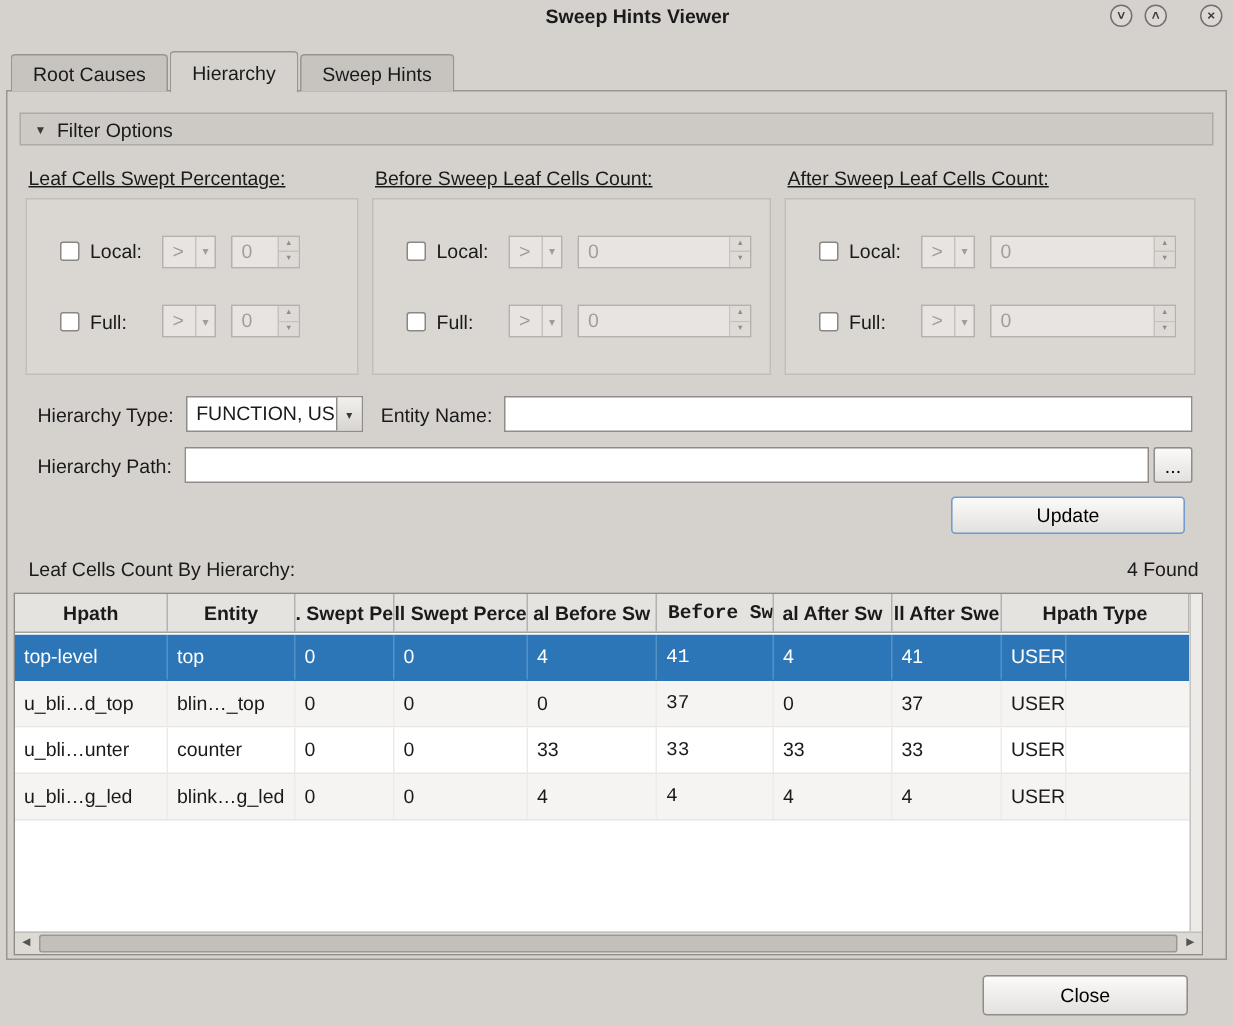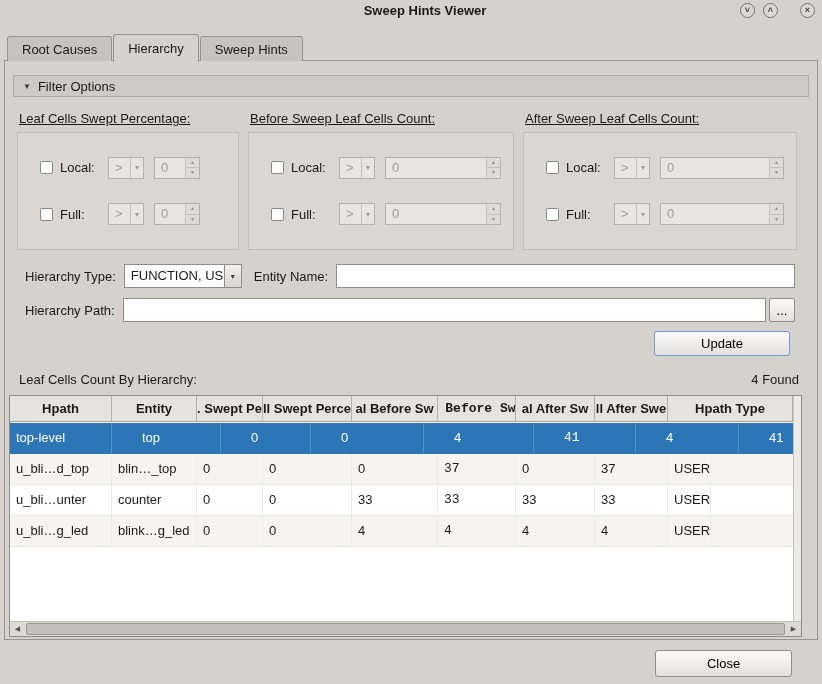--- a/index.html
+++ b/index.html
@@ -66,41 +66,41 @@
                    display:flex; align-items:stretch; flex:none; }
   .combo-enabled .combo-text { flex:1; padding-left:6px; line-height:22px; white-space:nowrap; overflow:hidden; }
   .combo-enabled .combo-btn { width:17px; border-left:1px solid #8f8c89;
                               background:linear-gradient(#f2f0ee,#d8d5d1);
                               display:flex; align-items:center; justify-content:center;
                               font-size:8px; color:#3c3a38; }
   .text-input { flex:1; height:24px; border:1px solid #8f8c89; background:#fff;
                 padding:0 5px; font:inherit; min-width:0; }
   .browse-btn { width:26px; height:24px; margin-left:3px; border:1px solid #8f8c89; border-radius:2px;
                 background:linear-gradient(#fbfaf9,#e3e1de); font:inherit; flex:none; }
-  .update-btn { position:absolute; top:270px; right:27px; width:136px; height:25px;
+  .update-btn { position:absolute; top:270px; right:27px; width:156px; height:25px;
                 border:1px solid #6f9bd1; border-radius:3px;
                 background:linear-gradient(#fafafa,#e3e1de); font:inherit; }
   
   .results-row { position:absolute; top:311px; left:14px; right:18px;
                  display:flex; justify-content:space-between; }
   
   .table-wrap { position:absolute; top:334px; left:4px; width:793px; height:242px;
                 border:1px solid #8e8b88; background:#fff; }
   .thead { display:flex; height:26px; background:#e5e3e0; border-bottom:1px solid #a5a29e;
            font-weight:bold; margin-right:8px; }
   .th { display:flex; align-items:center; justify-content:center; border-right:1px solid #b5b2ae;
         overflow:hidden; white-space:nowrap; flex:none; padding:0 8px; }
   .c0 { width:102px; } .c1 { width:85px; } .c2 { width:66px; } .c3 { width:89px; }
   .c4 { width:86px; } .c5 { width:78px;font-family:Liberation Mono, monospace; } .c6 { width:79px; } .c7 { width:73px; }
   .c8 { flex:1; width:auto; }
   .tbody { position:absolute; top:27px; left:0; right:8px; bottom:15px; overflow:hidden; }
   .row { display:flex; height:31px; background:#fff; border-bottom:1px solid #e9e7e4; }
   .row.alt { background:#f6f4f2; }
   .row.selected { background:var(--selection,#2c76b8); color:#fff;
-                  border-bottom-color:var(--selection,#2c76b8);gap:24px; }
+                  border-bottom-color:var(--selection,#2c76b8); }
   .cell { line-height:30px; padding-left:6px; overflow:hidden; white-space:nowrap;
           flex:none; border-right:1px solid #edebe8; }
   .row.selected .cell { border-right-color:rgba(255,255,255,0.2); }
   .vscroll { position:absolute; top:0; right:0; bottom:15px; width:8px;
              background:#edebe8; border-left:1px solid #c6c3bf; }
   .hscroll { position:absolute; left:0; right:0; bottom:0; height:15px;
              background:#dddad6; border-top:1px solid #c2bfbb; display:flex; align-items:stretch; }
   .hs-arrow { width:15px; text-align:center; font-size:7px; color:#55534f;
               line-height:14px; flex:none; }
   .hs-track { flex:1; position:relative; }

